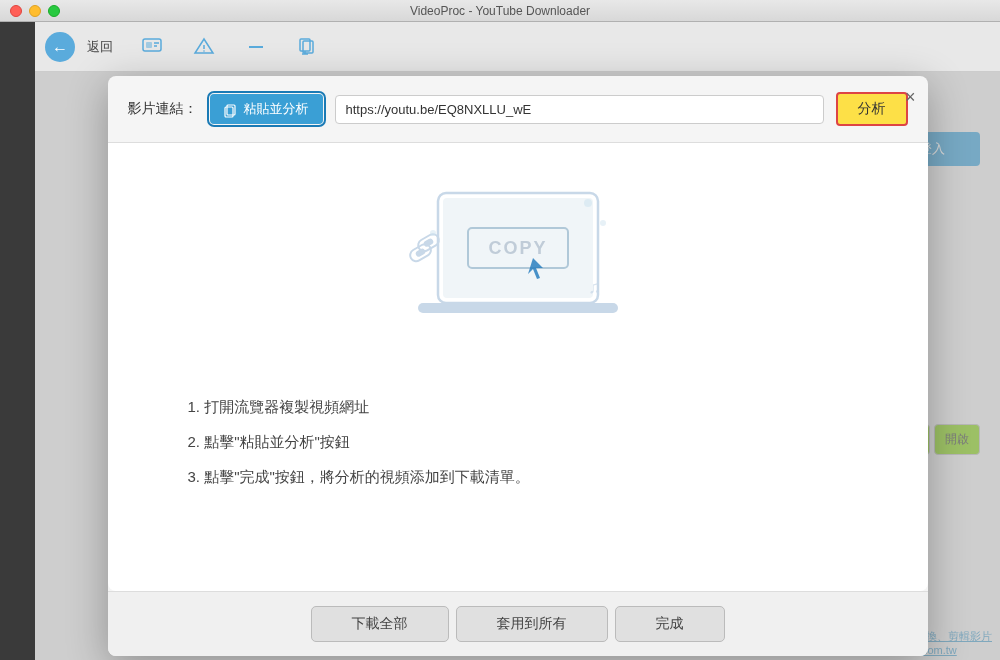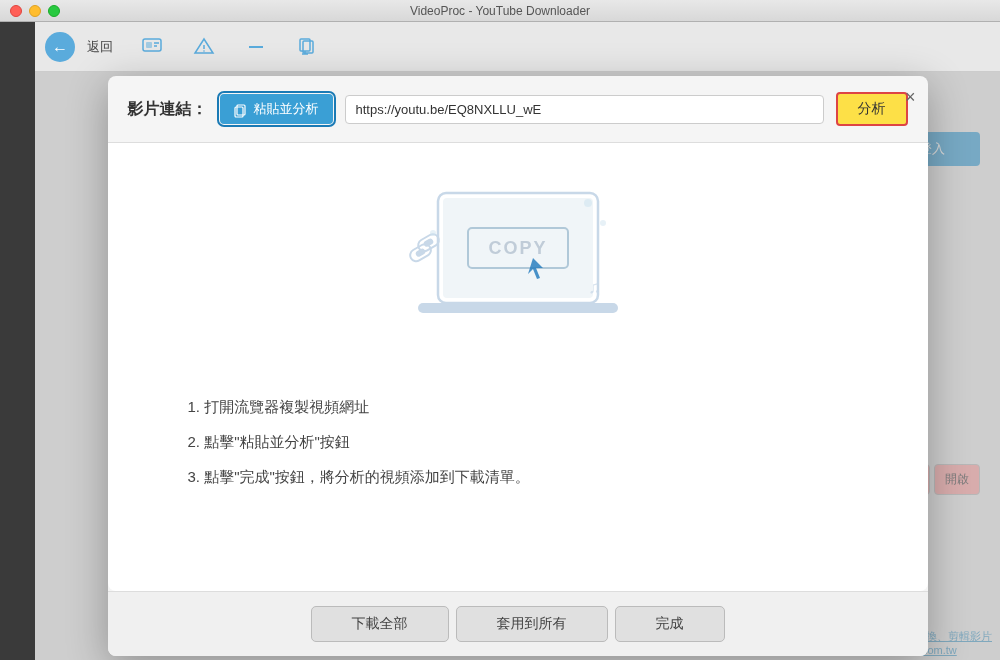--- a/index.html
+++ b/index.html
@@ -142,25 +142,24 @@
     
     .dialog-topbar {
       padding: 16px 20px;
       display: flex;
       align-items: center;
       gap: 12px;
       border-bottom: 1px solid #ddd;
       flex-shrink: 0;
     }
     .dialog-label {
-      font-size: 16px;
+      font-size: 14px;
       color: #333;
       white-space: nowrap;
       flex-shrink: 0;
-      font-weight: bold;
     }
     .dialog-paste-btn {
       background: #3a9fd5;
       color: white;
       border: none;
       border-radius: 4px;
       padding: 6px 14px;
       font-size: 13px;
       cursor: pointer;
       display: flex;
@@ -289,28 +288,27 @@
       border-radius: 4px;
       padding: 8px 14px;
       font-size: 13px;
       cursor: pointer;
     }
     .small-btn-row {
       display: flex;
       gap: 4px;
     }
     .small-gray-btn {
-      background: #fca5a5;
+      background: #84cc16;
       border: 1px solid #bbb;
       border-radius: 4px;
       padding: 6px 10px;
       font-size: 12px;
       color: #444;
       cursor: pointer;
-      margin-top: 40px;
     }
   </style>
 </head>
 <body>
 
 <div class="window-chrome">
   <span class="traffic-light traffic-close"></span>
   <span class="traffic-light traffic-min"></span>
   <span class="traffic-light traffic-max"></span>
   <span class="window-title">VideoProc - YouTube Downloader</span>

